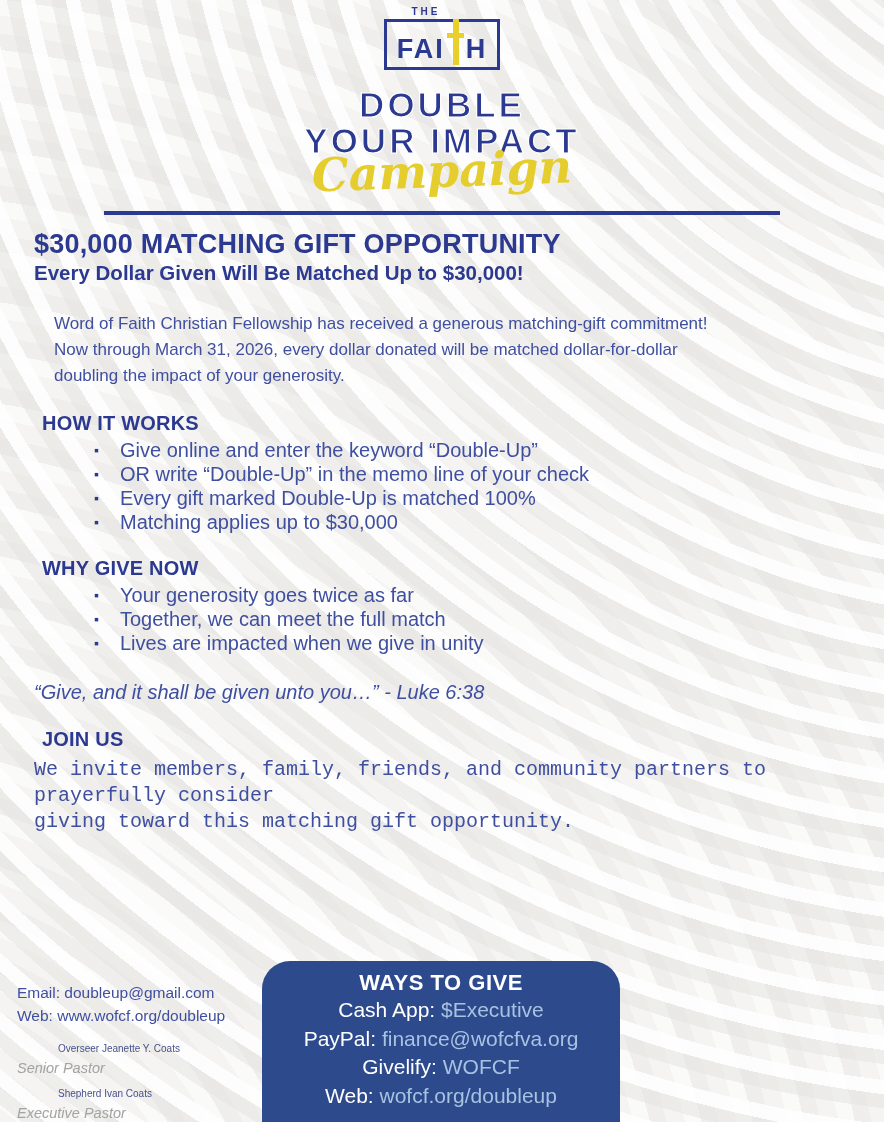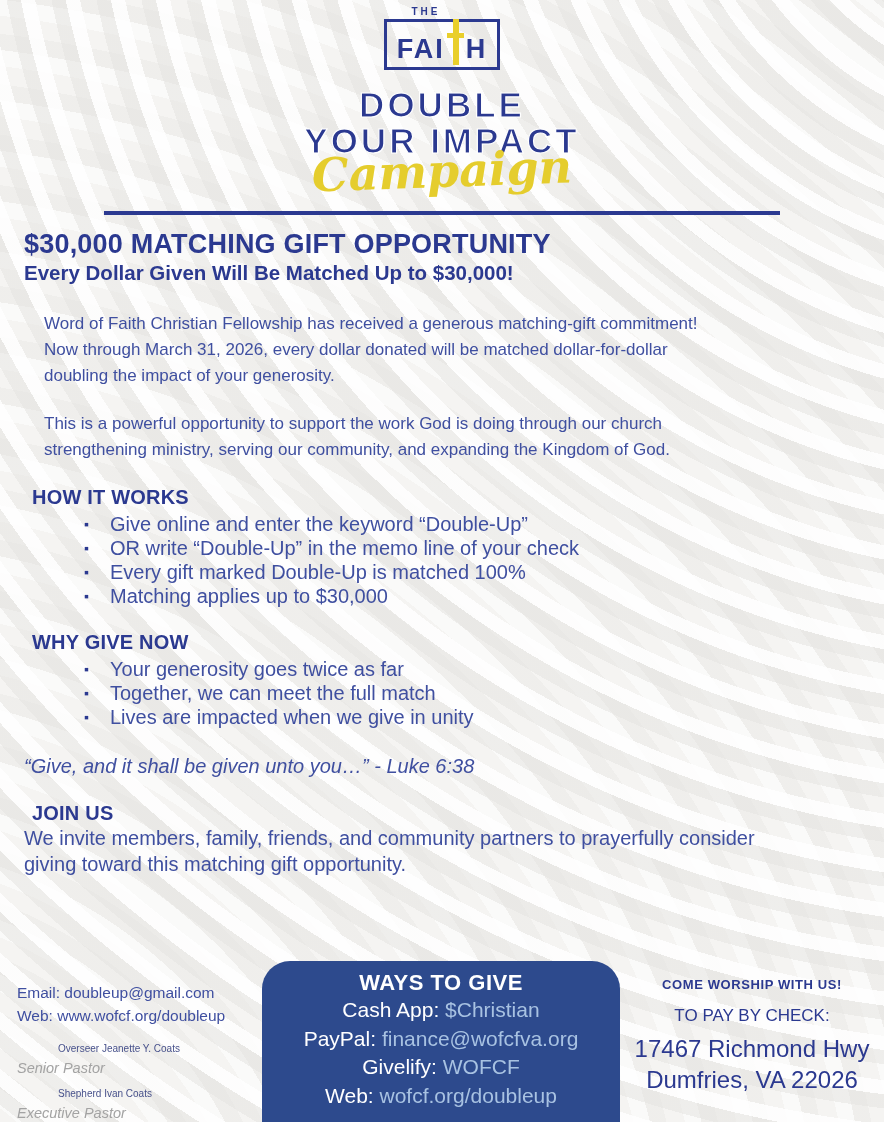--- a/index.html
+++ b/index.html
@@ -66,40 +66,40 @@
     font-size:46px; color:#e5cd2d;
     transform:rotate(-2deg);
     line-height:1.1;
   }
   .divider {
     width:676px; height:4px; background:#2b3990;
     margin:14px auto 0; border:0;
   }
 
   
-  .content { padding:0 36px 0 24px; }
+  .content { padding:0 36px 0 34px; }
   .headline {
     margin-top:14px; font-size:27px; font-weight:700;
     color:#2b3990; letter-spacing:0.2px;
   }
   .subheadline { margin-top:1px; font-size:20.5px; font-weight:700; color:#2b3990; }
   .para { margin-top:26px; font-size:17px; line-height:26px; white-space:pre-line;margin-left:20px; }
   .para + .para { margin-top:22px; }
   .section-title { margin-top:23px; font-size:20px; font-weight:700; color:#2b3990; letter-spacing:0.2px;margin-left:8px; }
   ul.bullets { margin:3px 0 0; list-style:none; }
   ul.bullets li {
     position:relative; padding-left:86px;
     font-size:20px; line-height:24px;
   }
   ul.bullets li::before {
     content:"▪"; position:absolute; left:60px; top:0;
     font-size:14px; color:#2b3990;
   }
   .quote { margin-top:24px; font-style:italic; font-size:20px; line-height:26px; }
-  .join-body { margin-top:0; font-size:20px; line-height:26px; white-space:pre-line; }
+  .join-body { margin-top:6px; font-size:20px; line-height:26px; white-space:pre-line;font-family:Liberation Mono, monospace; }
   .closing { margin-top:20px; font-size:20.5px; font-weight:700; color:#2b3990; }
 
   
   .footer { position:absolute; left:0; top:955px; width:884px; height:167px; }
 
   .contact { position:absolute; left:17px; top:26px; }
   .contact-line { font-size:15.5px; line-height:23px; color:#3f4fa0; }
   .pastors { margin-top:12px; }
   .pastor { margin-top:6px; }
   .pastor-name { font-size:10px; line-height:20px; color:#47518b;margin-left:41px; }
@@ -145,22 +145,20 @@
 
   <hr class="divider">
 
   <div class="content">
     <div class="headline">$30,000 MATCHING GIFT OPPORTUNITY</div>
     <div class="subheadline">Every Dollar Given Will Be Matched Up to $30,000!</div>
 
     <p class="para">Word of Faith Christian Fellowship has received a generous matching-gift commitment!
 Now through March 31, 2026, every dollar donated will be matched dollar-for-dollar
 doubling the impact of your generosity.</p>
-    <p class="para">This is a powerful opportunity to support the work God is doing through our church
-strengthening ministry, serving our community, and expanding the Kingdom of God.</p>
 
     <div class="section-title">HOW IT WORKS</div>
     <ul class="bullets">
       <li>Give online and enter the keyword “Double-Up”</li>
       <li>OR write “Double-Up” in the memo line of your check</li>
       <li>Every gift marked Double-Up is matched 100%</li>
       <li>Matching applies up to $30,000</li>
     </ul>
 
     <div class="section-title">WHY GIVE NOW</div>
@@ -190,29 +188,21 @@
         </div>
         <div class="pastor">
           <div class="pastor-name">Shepherd Ivan Coats</div>
           <div class="pastor-title">Executive Pastor</div>
         </div>
       </div>
     </div>
 
     <div class="give-box">
       <div class="give-title">WAYS TO GIVE</div>
-      <div class="give-row"><span class="give-label">Cash App: </span><span class="give-value">$Christian</span></div>
+      <div class="give-row"><span class="give-label">Cash App: </span><span class="give-value">$Executive</span></div>
       <div class="give-row"><span class="give-label">PayPal: </span><span class="give-value">finance@wofcfva.org</span></div>
       <div class="give-row"><span class="give-label">Givelify: </span><span class="give-value">WOFCF</span></div>
       <div class="give-row"><span class="give-label">Web: </span><span class="give-value">wofcf.org/doubleup</span></div>
     </div>
 
-    <div class="worship">
-      <div class="worship-callout">COME WORSHIP WITH US!</div>
-      <div class="check-label">TO PAY BY CHECK:</div>
-      <div class="address">
-        <div>17467 Richmond Hwy</div>
-        <div>Dumfries, VA 22026</div>
-      </div>
-    </div>
 
   </div>
 </div>
 
 </body></html>

